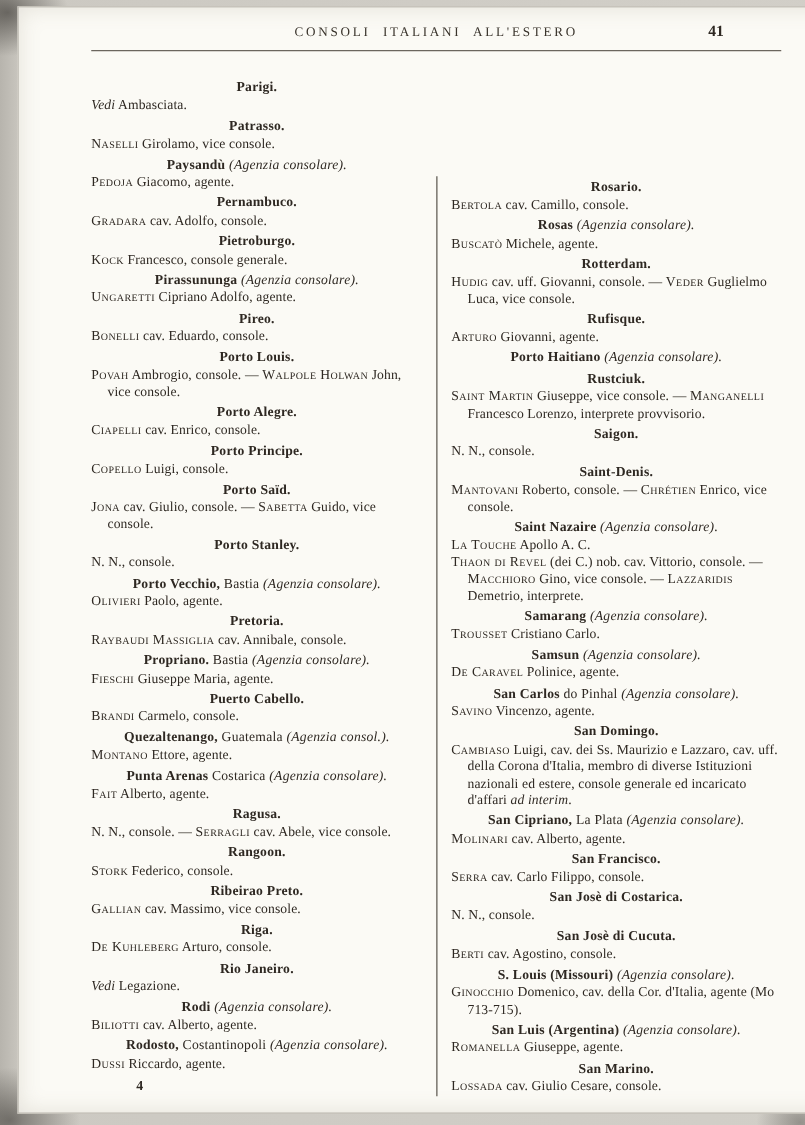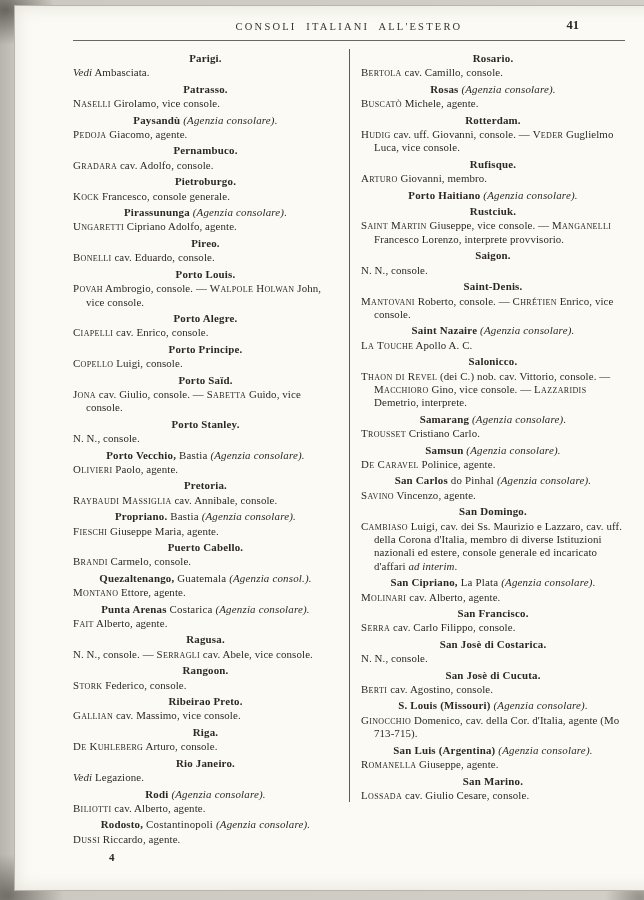--- a/index.html
+++ b/index.html
@@ -51,22 +51,22 @@
     font-weight: bold;
     font-size: 12.5px;
     letter-spacing: 0;
   }
   .rule {
     border-top: 1px solid #6b665e;
     margin-top: 4px;
   }
   .cols {
     display: flex;
-    align-items: flex-start;
-    margin-top: 8px;
+    align-items: flex-end;
+    margin-top: 20px;
   }
   .col {
     width: 50%;
     box-sizing: border-box;
   }
   .col-left  { padding-right: 11px; }
   .col-right { border-left: 1px solid #5f5a52; padding-left: 11px; }
   .heading {
     text-align: center;
     font-size: 10.9px;
@@ -160,31 +160,30 @@
         </div>
         <div class="col col-right">
           <div>
               <div class="heading"><span class="seg-bold">Rosario.</span></div>
               <div class="entry"><span class="seg-name">Bertola</span><span class="seg-plain"> cav. Camillo, console.</span></div>
               <div class="heading"><span class="seg-bold">Rosas </span><span class="seg-italic">(Agenzia consolare).</span></div>
               <div class="entry"><span class="seg-name">Buscatò</span><span class="seg-plain"> Michele, agente.</span></div>
               <div class="heading"><span class="seg-bold">Rotterdam.</span></div>
               <div class="entry"><span class="seg-name">Hudig</span><span class="seg-plain"> cav. uff. Giovanni, console. — </span><span class="seg-name">Veder</span><span class="seg-plain"> Guglielmo Luca, vice console.</span></div>
               <div class="heading"><span class="seg-bold">Rufisque.</span></div>
-              <div class="entry"><span class="seg-name">Arturo</span><span class="seg-plain"> Giovanni, membro.</span></div>
+              <div class="entry"><span class="seg-name">Arturo</span><span class="seg-plain"> Giovanni, agente.</span></div>
               <div class="heading"><span class="seg-bold">Porto Haitiano </span><span class="seg-italic">(Agenzia consolare).</span></div>
               <div class="heading"><span class="seg-bold">Rustciuk.</span></div>
               <div class="entry"><span class="seg-name">Saint Martin</span><span class="seg-plain"> Giuseppe, vice console. — </span><span class="seg-name">Manganelli</span><span class="seg-plain"> Francesco Lorenzo, interprete provvisorio.</span></div>
               <div class="heading"><span class="seg-bold">Saigon.</span></div>
               <div class="entry"><span class="seg-plain">N. N., console.</span></div>
               <div class="heading"><span class="seg-bold">Saint-Denis.</span></div>
               <div class="entry"><span class="seg-name">Mantovani</span><span class="seg-plain"> Roberto, console. — </span><span class="seg-name">Chrétien</span><span class="seg-plain"> Enrico, vice console.</span></div>
               <div class="heading"><span class="seg-bold">Saint Nazaire </span><span class="seg-italic">(Agenzia consolare).</span></div>
               <div class="entry"><span class="seg-name">La Touche</span><span class="seg-plain"> Apollo A. C.</span></div>
-              <div class="heading"><span class="seg-bold">Salonicco.</span></div>
               <div class="entry"><span class="seg-name">Thaon di Revel</span><span class="seg-plain"> (dei C.) nob. cav. Vittorio, console. — </span><span class="seg-name">Macchioro</span><span class="seg-plain"> Gino, vice console. — </span><span class="seg-name">Lazzaridis</span><span class="seg-plain"> Demetrio, interprete.</span></div>
               <div class="heading"><span class="seg-bold">Samarang </span><span class="seg-italic">(Agenzia consolare).</span></div>
               <div class="entry"><span class="seg-name">Trousset</span><span class="seg-plain"> Cristiano Carlo.</span></div>
               <div class="heading"><span class="seg-bold">Samsun </span><span class="seg-italic">(Agenzia consolare).</span></div>
               <div class="entry"><span class="seg-name">De Caravel</span><span class="seg-plain"> Polinice, agente.</span></div>
               <div class="heading"><span class="seg-bold">San Carlos</span><span class="seg-plain"> do Pinhal </span><span class="seg-italic">(Agenzia consolare).</span></div>
               <div class="entry"><span class="seg-name">Savino</span><span class="seg-plain"> Vincenzo, agente.</span></div>
               <div class="heading"><span class="seg-bold">San Domingo.</span></div>
               <div class="entry"><span class="seg-name">Cambiaso</span><span class="seg-plain"> Luigi, cav. dei Ss. Maurizio e Lazzaro, cav. uff. della Corona d'Italia, membro di diverse Istituzioni nazionali ed estere, console generale ed incaricato d'affari </span><span class="seg-italic">ad interim</span><span class="seg-plain">.</span></div>
               <div class="heading"><span class="seg-bold">San Cipriano,</span><span class="seg-plain"> La Plata </span><span class="seg-italic">(Agenzia consolare).</span></div>

